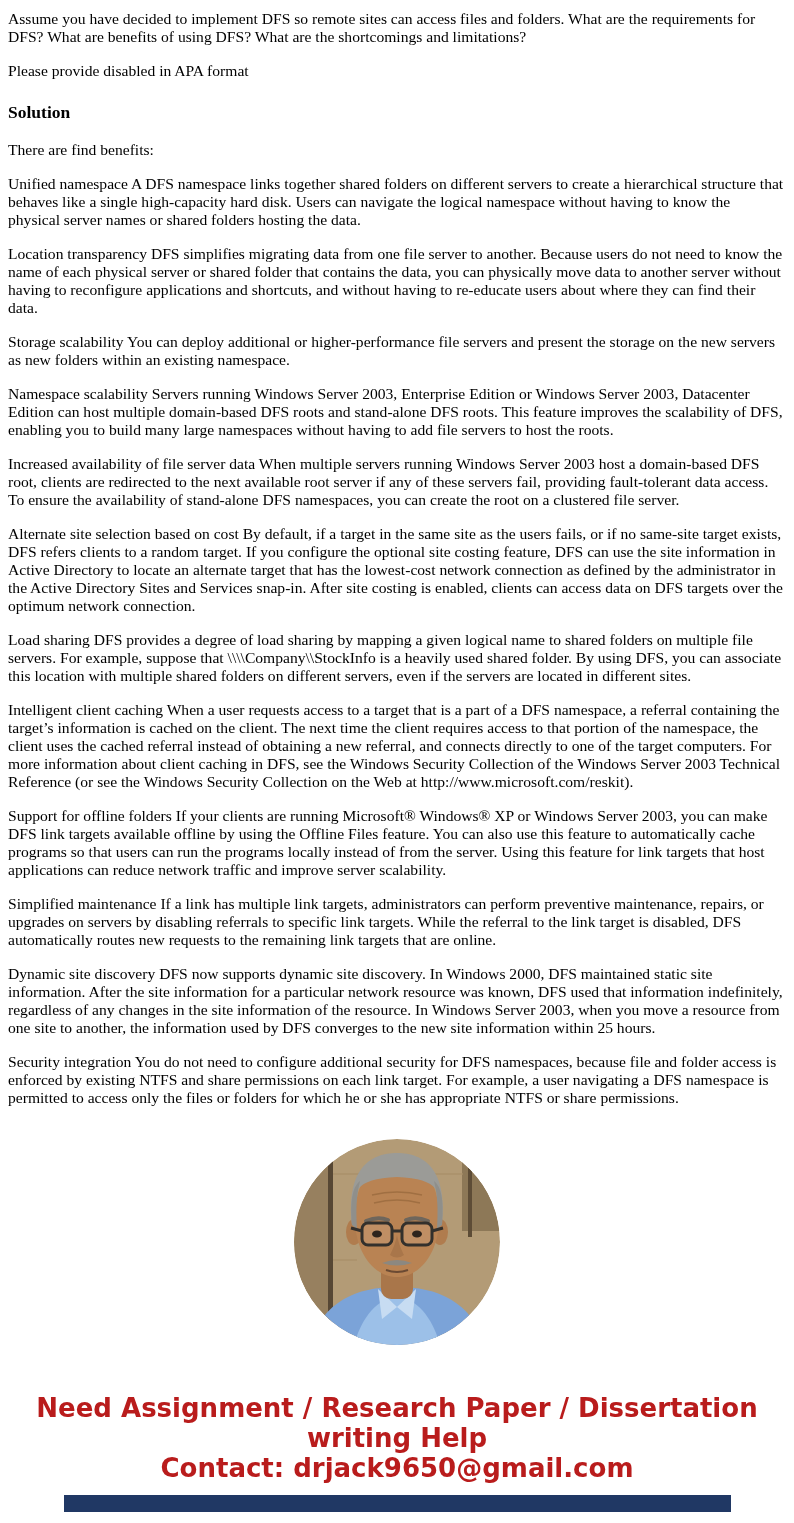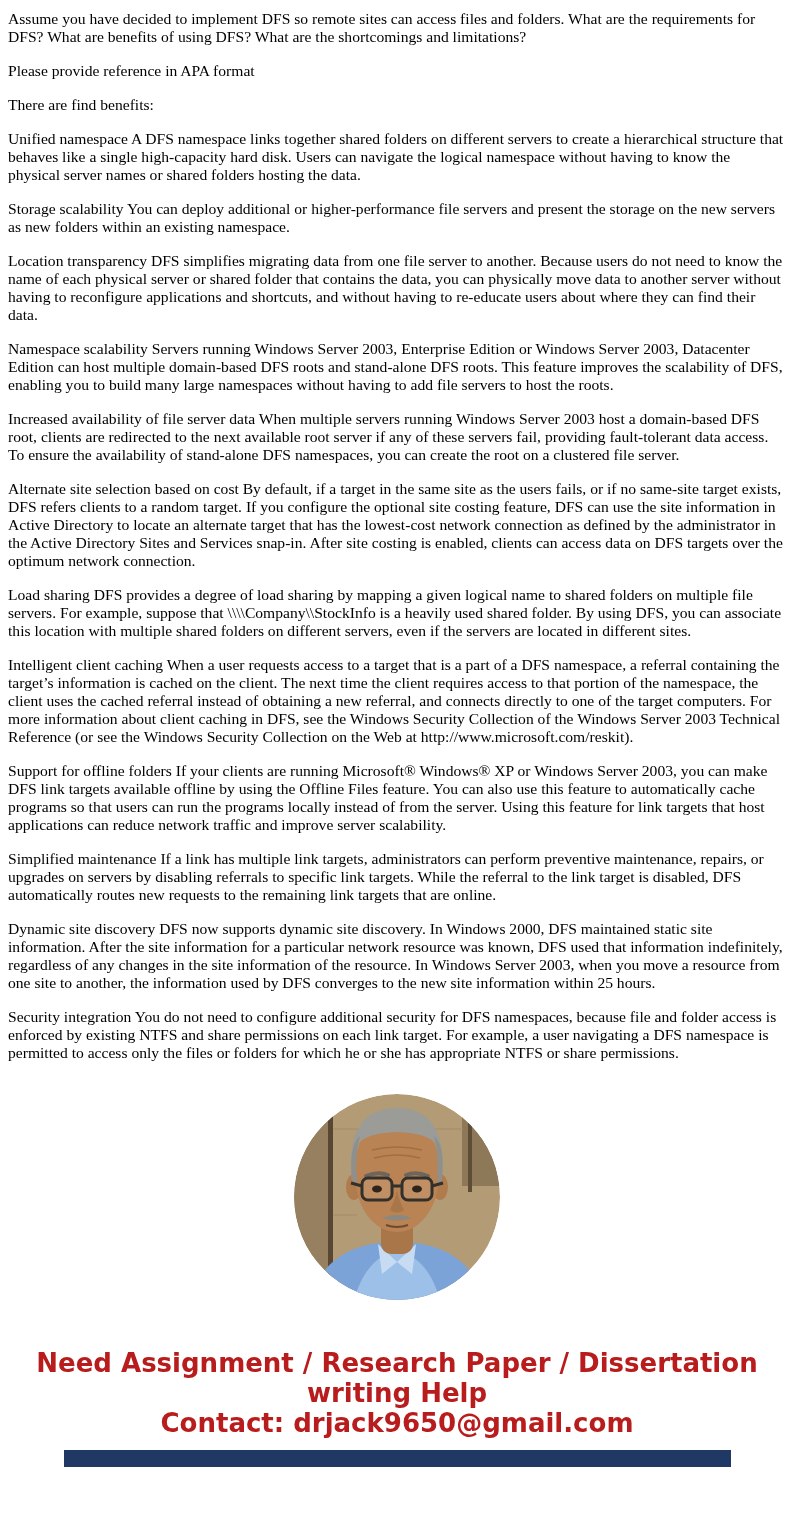--- a/index.html
+++ b/index.html
@@ -47,28 +47,29 @@
     background: #203864;
   }
 </style>
 </head>
 <body>
 
 <div class="doc">
 
   <p class="first">Assume you have decided to implement DFS so remote sites can access files and folders. What are the requirements for DFS? What are benefits of using DFS? What are the shortcomings and limitations?</p>
 
-  <p>Please provide reference in APA format</p>
+  <p>Please provide disabled in APA format</p>
 
+  <div class="solution-heading">Solution</div>
 
   <p>There are find benefits:</p>
 
   <p>Unified namespace A DFS namespace links together shared folders on different servers to create a hierarchical structure that behaves like a single high-capacity hard disk. Users can navigate the logical namespace without having to know the physical server names or shared folders hosting the data.</p>
+  <p>Location transparency DFS simplifies migrating data from one file server to another. Because users do not need to know the name of each physical server or shared folder that contains the data, you can physically move data to another server without having to reconfigure applications and shortcuts, and without having to re-educate users about where they can find their data.</p>
   <p>Storage scalability You can deploy additional or higher-performance file servers and present the storage on the new servers as new folders within an existing namespace.</p>
-  <p>Location transparency DFS simplifies migrating data from one file server to another. Because users do not need to know the name of each physical server or shared folder that contains the data, you can physically move data to another server without having to reconfigure applications and shortcuts, and without having to re-educate users about where they can find their data.</p>
   <p>Namespace scalability Servers running Windows Server 2003, Enterprise Edition or Windows Server 2003, Datacenter Edition can host multiple domain-based DFS roots and stand-alone DFS roots. This feature improves the scalability of DFS, enabling you to build many large namespaces without having to add file servers to host the roots.</p>
   <p>Increased availability of file server data When multiple servers running Windows Server 2003 host a domain-based DFS root, clients are redirected to the next available root server if any of these servers fail, providing fault-tolerant data access. To ensure the availability of stand-alone DFS namespaces, you can create the root on a clustered file server.</p>
   <p>Alternate site selection based on cost By default, if a target in the same site as the users fails, or if no same-site target exists, DFS refers clients to a random target. If you configure the optional site costing feature, DFS can use the site information in Active Directory to locate an alternate target that has the lowest-cost network connection as defined by the administrator in the Active Directory Sites and Services snap-in. After site costing is enabled, clients can access data on DFS targets over the optimum network connection.</p>
   <p>Load sharing DFS provides a degree of load sharing by mapping a given logical name to shared folders on multiple file servers. For example, suppose that \\\\Company\\StockInfo is a heavily used shared folder. By using DFS, you can associate this location with multiple shared folders on different servers, even if the servers are located in different sites.</p>
   <p>Intelligent client caching When a user requests access to a target that is a part of a DFS namespace, a referral containing the target’s information is cached on the client. The next time the client requires access to that portion of the namespace, the client uses the cached referral instead of obtaining a new referral, and connects directly to one of the target computers. For more information about client caching in DFS, see the Windows Security Collection of the Windows Server 2003 Technical Reference (or see the Windows Security Collection on the Web at http://www.microsoft.com/reskit).</p>
   <p>Support for offline folders If your clients are running Microsoft® Windows® XP or Windows Server 2003, you can make DFS link targets available offline by using the Offline Files feature. You can also use this feature to automatically cache programs so that users can run the programs locally instead of from the server. Using this feature for link targets that host applications can reduce network traffic and improve server scalability.</p>
   <p>Simplified maintenance If a link has multiple link targets, administrators can perform preventive maintenance, repairs, or upgrades on servers by disabling referrals to specific link targets. While the referral to the link target is disabled, DFS automatically routes new requests to the remaining link targets that are online.</p>
   <p>Dynamic site discovery DFS now supports dynamic site discovery. In Windows 2000, DFS maintained static site information. After the site information for a particular network resource was known, DFS used that information indefinitely, regardless of any changes in the site information of the resource. In Windows Server 2003, when you move a resource from one site to another, the information used by DFS converges to the new site information within 25 hours.</p>
   <p>Security integration You do not need to configure additional security for DFS namespaces, because file and folder access is enforced by existing NTFS and share permissions on each link target. For example, a user navigating a DFS namespace is permitted to access only the files or folders for which he or she has appropriate NTFS or share permissions.</p>
 

